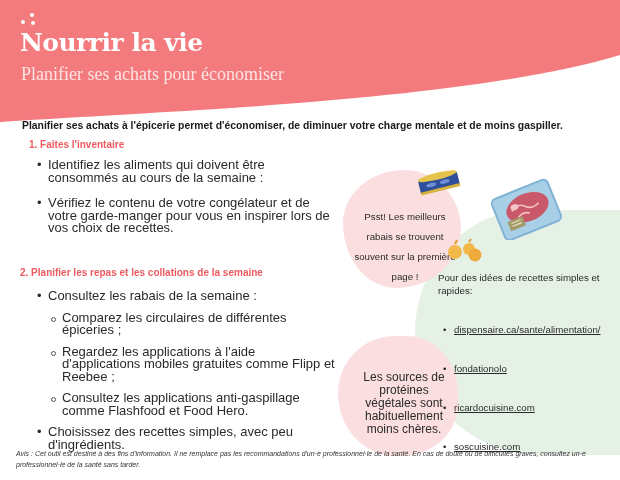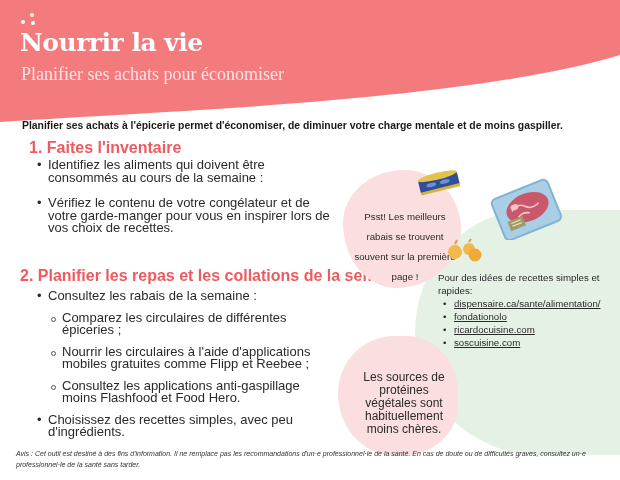--- a/index.html
+++ b/index.html
@@ -7,21 +7,21 @@
   body { position: relative; font-family: "Liberation Sans", sans-serif; color: #222; }
 
   .header-bg { position: absolute; left: 0; top: 0; width: 620px; height: 125px; }
   .logo-dots { position: absolute; left: 21px; top: 13px; width: 16px; height: 14px; }
   .logo-dots span { position: absolute; width: 4px; height: 4px; border-radius: 50%; background: #fff; }
   .brand-title { position: absolute; left: 20px; top: 28px; font-family: "DejaVu Serif", serif; font-weight: bold; font-size: 25px; color: #ffffff; letter-spacing: -0.5px; }
   .subtitle { position: absolute; left: 21px; top: 64px; font-family: "Liberation Serif", serif; font-size: 18px; color: #fde3e3; text-align: center; }
 
   .intro { position: absolute; left: 22px; top: 120px; font-size: 10.4px; font-weight: bold; color: #1a1a1a; white-space: nowrap; }
 
-  .section-title { position: absolute; font-weight: bold; color: #ee5a5f; font-size: 16px; white-space: nowrap; }
+  .section-title { position: absolute; font-weight: bold; color: #ee5a5f; font-size: 10px; white-space: nowrap; }
   .s1-title { left: 29px; top: 139px; }
   .s2-title { left: 20px; top: 267px; }
 
   ul.lvl1 { position: absolute; list-style: none; font-size: 13px; line-height: 12.5px; color: #2a2a2a; }
   ul.lvl1 > li { position: relative; padding-left: 11px; }
   ul.lvl1 > li::before { content: "•"; position: absolute; left: 0; top: 0; }
   ul.lvl2 { list-style: none; margin-left: 0; }
   ul.lvl2 > li { position: relative; padding-left: 14px; }
   ul.lvl2 > li::before { content: ""; position: absolute; left: 3px; top: 5px; width: 3px; height: 3px; border: 1px solid #555; border-radius: 50%; }
 
@@ -30,21 +30,21 @@
 
   .blob-pink-1 { position: absolute; left: 343px; top: 170px; width: 118px; height: 118px; border-radius: 52% 48% 55% 45% / 45% 50% 50% 55%; background: #fbdfe0; }
   .blob-green { position: absolute; left: 415px; top: 210px; width: 240px; height: 245px; border-radius: 48% 0 0 52% / 50% 0 0 50%; background: #e6f1e6; }
   .blob-pink-2 { position: absolute; left: 338px; top: 336px; width: 120px; height: 120px; border-radius: 50% 45% 50% 50% / 50% 50% 45% 55%; background: #fbdfe0; }
 
   .psst { position: absolute; left: 353px; top: 207px; width: 104px; text-align: center; font-size: 9.7px; line-height: 20px; color: #2a2a2a; }
   .proteins { position: absolute; left: 352px; top: 371px; width: 104px; text-align: center; font-size: 12px; line-height: 13px; color: #2a2a2a; }
 
   .recipes { position: absolute; left: 438px; top: 271px; width: 180px; font-size: 9.7px; line-height: 13px; color: #2a2a2a; }
   .recipes ul { list-style: none; margin-top: 0; }
-  .recipes li { position: relative; padding-left: 16px; }
+  .recipes li { position: relative; padding-left: 16px; margin-top: 26px; }
   .recipes li::before { content: "•"; position: absolute; left: 5px; top: 0; }
   .recipes a { color: #2a2a2a; text-decoration: underline; }
 
   .can { position: absolute; left: 415px; top: 168px; }
   .meat { position: absolute; left: 490px; top: 178px; }
   .chickpeas { position: absolute; left: 447px; top: 237px; }
 
   .disclaimer { position: absolute; left: 16px; top: 448px; width: 595px; font-size: 7px; line-height: 11px; font-style: italic; color: #333; }
 </style>
 </head>
@@ -71,22 +71,22 @@
   </li>
   <li style="margin-top:13px;">Vérifiez le contenu de votre congélateur et de votre garde-manger pour vous en inspirer lors de vos choix de recettes.</li>
 </ul>
 
 <div class="section-title s2-title">2. Planifier les repas et les collations de la semaine</div>
 <ul class="lvl1 list2">
   <li>
     <span>Consultez les rabais de la semaine :</span>
     <ul class="lvl2" style="margin-top:9px;">
       <li>Comparez les circulaires de différentes épiceries ;</li>
-      <li style="margin-top:9px;">Nourrir les circulaires à l'aide d'applications mobiles gratuites comme Flipp et Reebee ;</li>
-      <li style="margin-top:9px;">Consultez les applications anti-gaspillage moins Flashfood et Food Hero.</li>
+      <li style="margin-top:9px;">Regardez les applications à l'aide d'applications mobiles gratuites comme Flipp et Reebee ;</li>
+      <li style="margin-top:9px;">Consultez les applications anti-gaspillage comme Flashfood et Food Hero.</li>
     </ul>
   </li>
   <li style="margin-top:9px;">Choisissez des recettes simples, avec peu d'ingrédients.</li>
 </ul>
 
 <div class="blob-green"></div>
 <div class="blob-pink-1"></div>
 <div class="blob-pink-2"></div>
 
 <div class="psst">Psst! Les meilleurs rabais se trouvent souvent sur la première page !</div>

